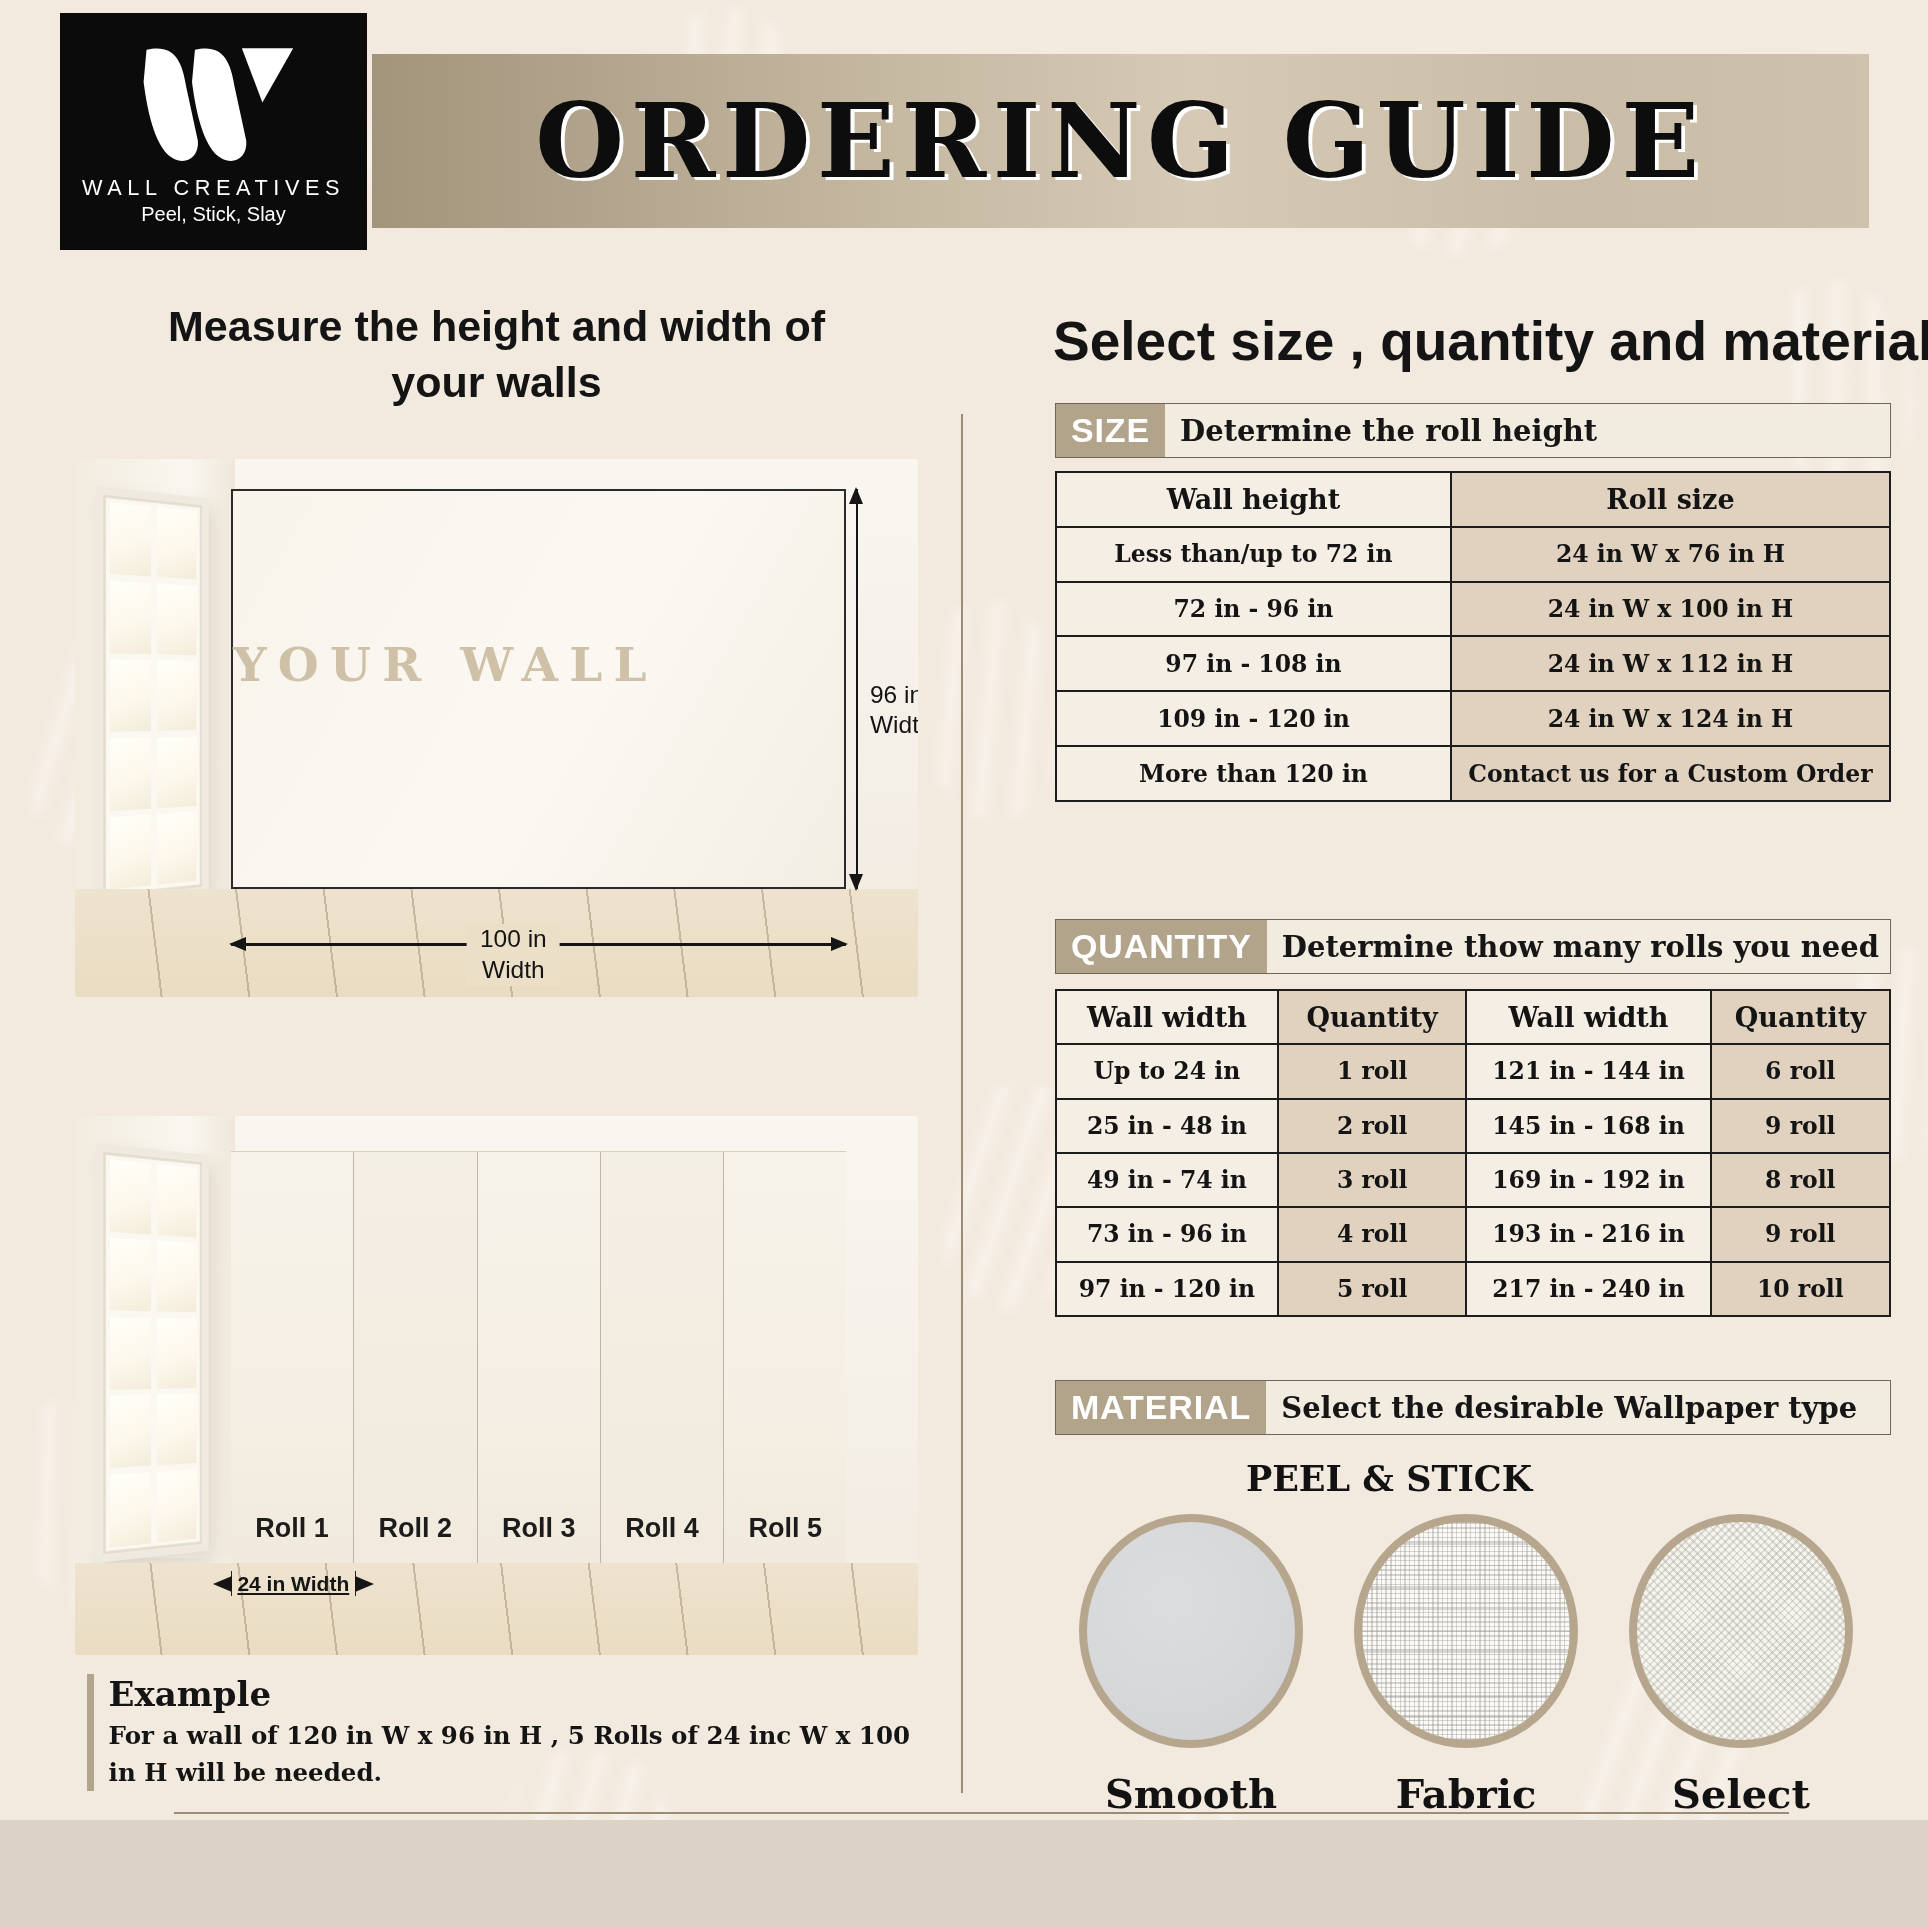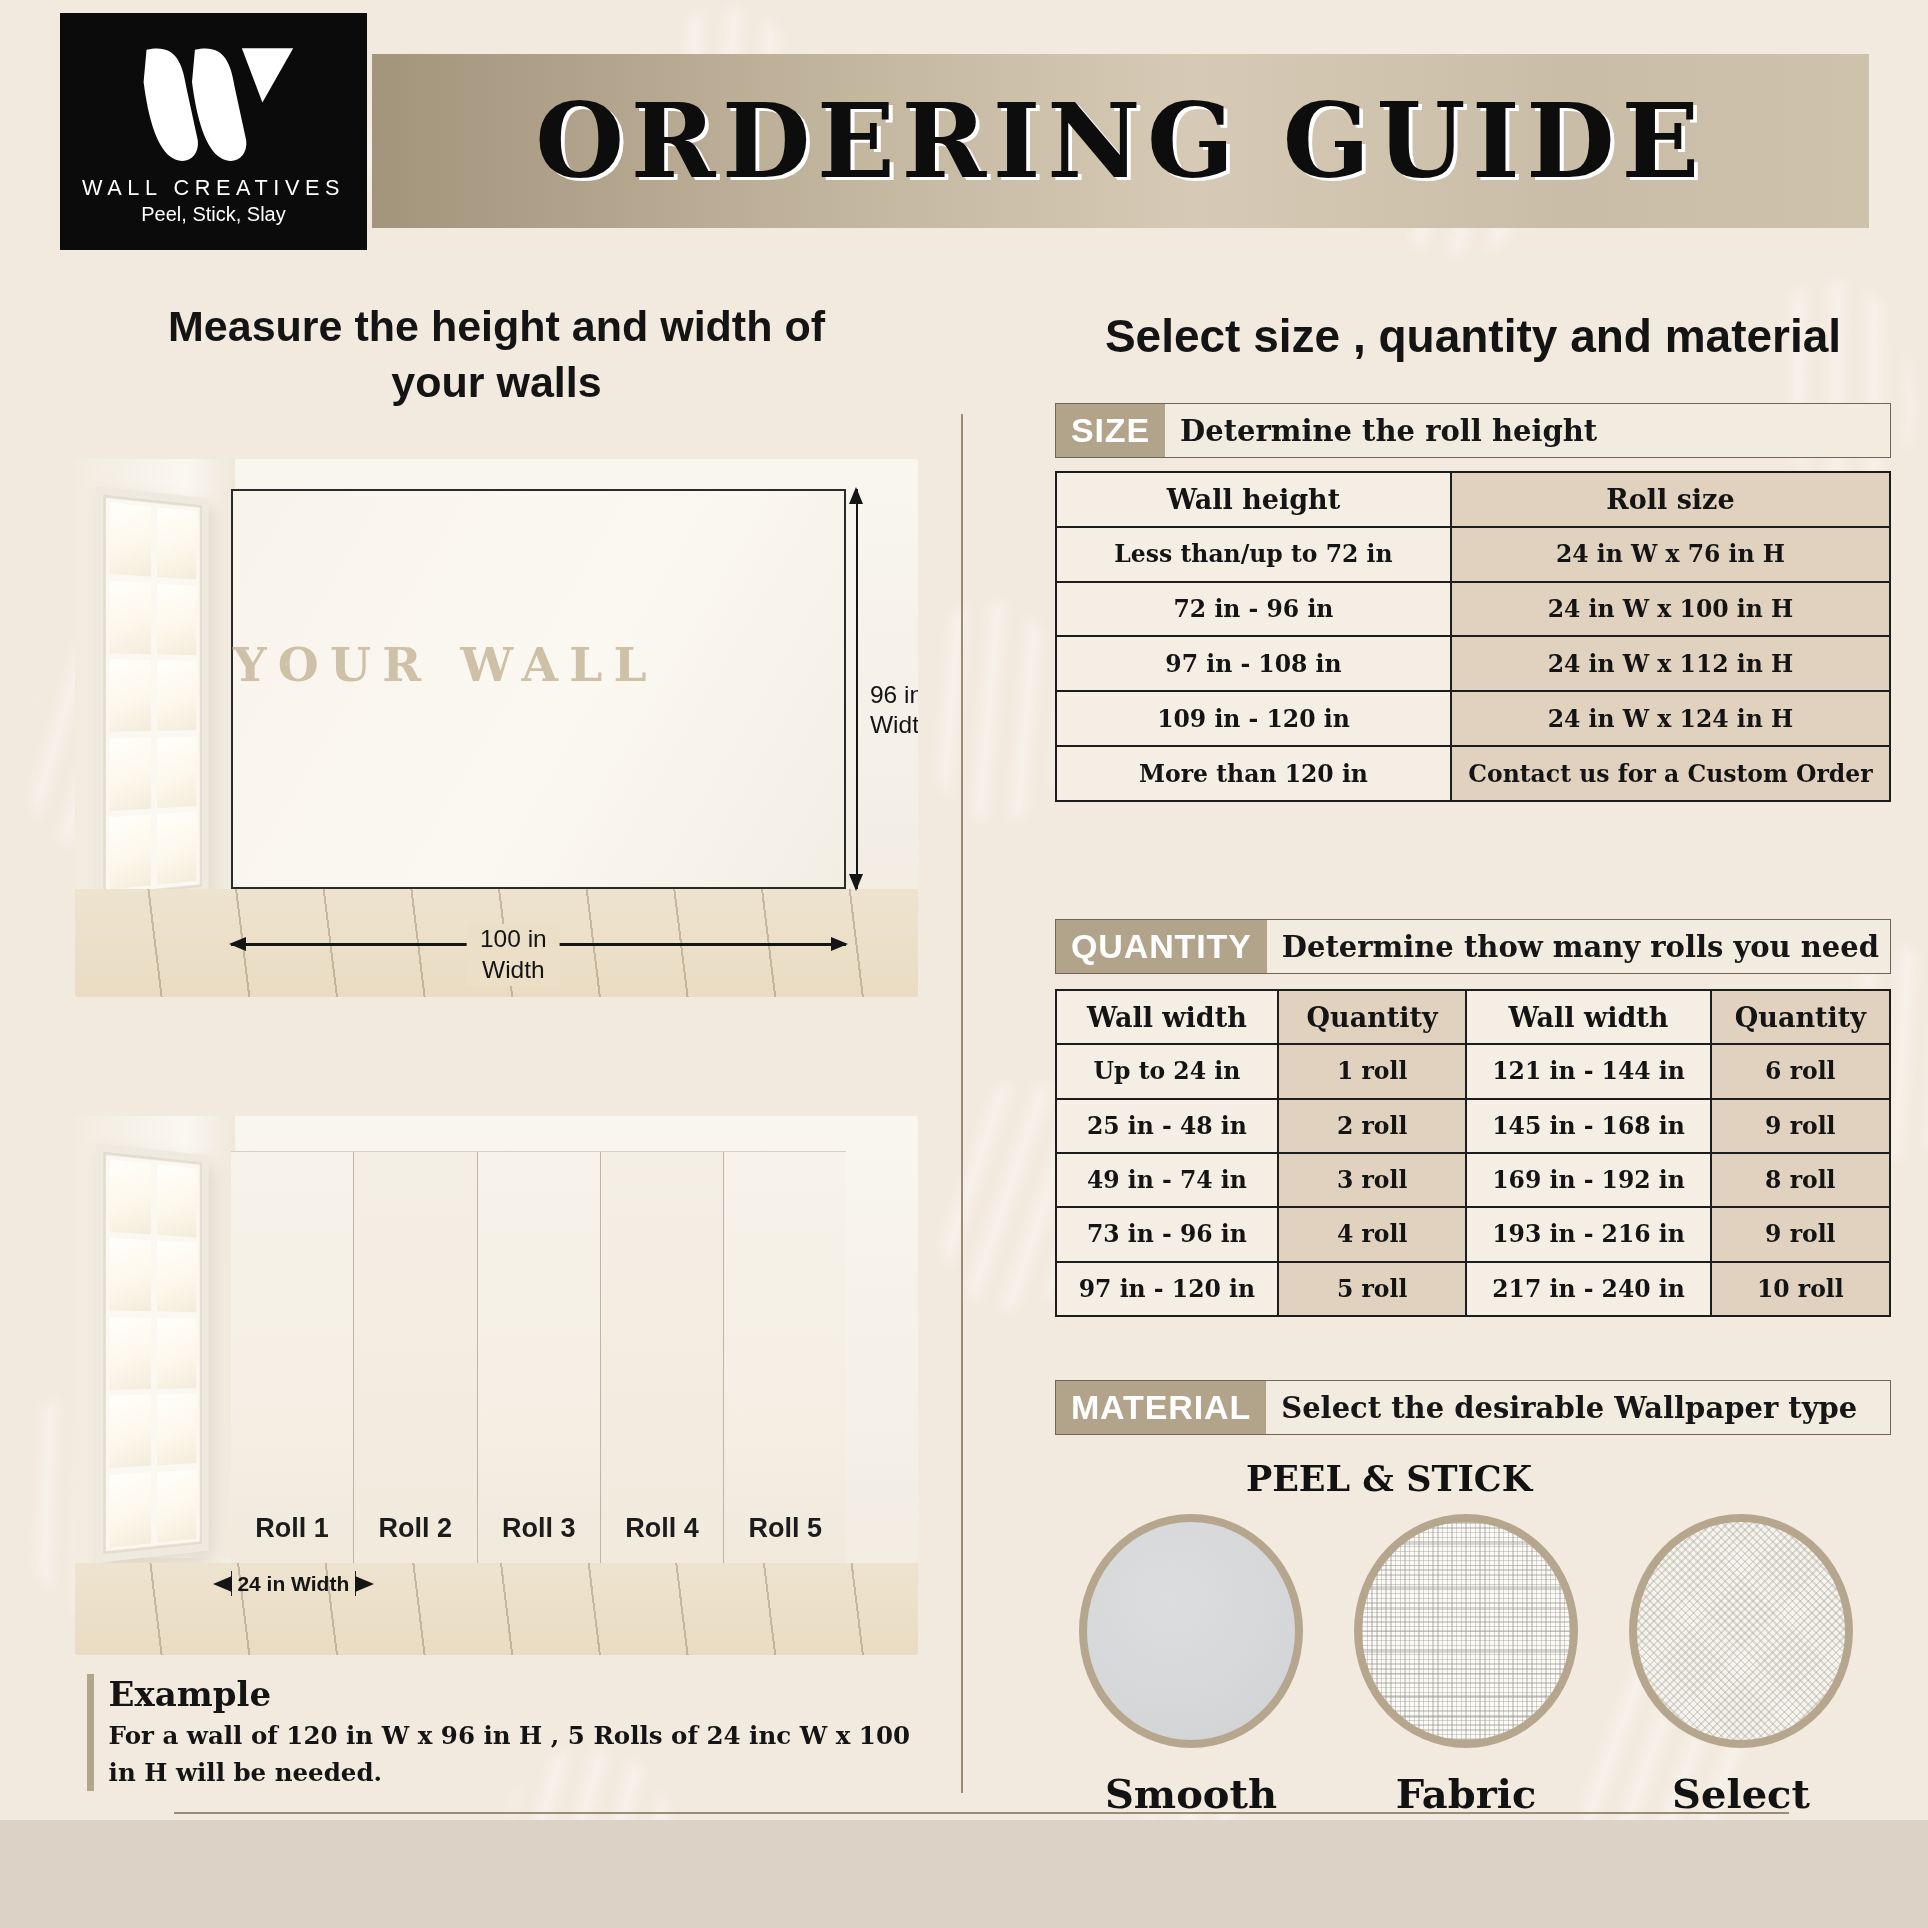--- a/index.html
+++ b/index.html
@@ -63,35 +63,35 @@
   .panels { position:absolute; left:18.5%; top:6.5%; width:73%; height:76.5%; display:flex; border-top:1.9px solid #d6cfc2; }
   .panel { position:relative; flex:1; background:linear-gradient(180deg,#f7f3ea 0%,#f4eee3 70%,#f0e9dc 100%); border-right:1.9px solid #bdb5a6; }
   .panel:nth-child(even){ background:linear-gradient(180deg,#f4efe5 0%,#f1eadd 100%); }
   .panel:last-child { border-right:none; }
   .roll-label { position:absolute; bottom:19px; width:100%; text-align:center; font-size:27px; font-weight:bold; color:#1c1c1c; }
 
   .roll-dim { position:absolute; left:18.5%; top:84.5%; width:14.8%; height:24.5px; display:flex; align-items:center; justify-content:center;
     border-left:1.9px solid #222; border-right:1.9px solid #222; }
   .roll-dim .tri-l { width:0; height:0; border-top:8.5px solid transparent; border-bottom:8.5px solid transparent; border-right:19px solid #151515; }
   .roll-dim .tri-r { width:0; height:0; border-top:8.5px solid transparent; border-bottom:8.5px solid transparent; border-left:19px solid #151515; }
-  .roll-dim span { font-size:21px; font-weight:bold; color:#151515; padding:0 5.6px; white-space:nowrap; }
+  .roll-dim span { font-size:21px; font-weight:bold; color:#151515; padding:0 5.6px; white-space:nowrap;text-decoration:underline; }
 
   
   .example { left:87px; top:1674px; width:847px; display:flex; }
   .ex-bar { width:6.6px; background:#b3a48c; margin-right:15px; }
   .ex-text { font-family:"DejaVu Serif", serif; font-weight:bold; color:#141414; }
   .ex-title { font-size:34px; margin-bottom:3.8px; }
   .ex-body { font-size:24.5px; line-height:1.5; max-width:810px; }
 
   
   .v-divider { left:961px; top:414px; width:1.9px; height:1379px; background:#9a8c77; }
 
   
   .right-col { left:1053px; top:0; width:840px; height:1928px; }
-  .r-heading { position:absolute; top:309px; width:100%; text-align:center; font-size:46px; font-weight:bold; color:#141414; white-space:nowrap; }
+  .r-heading { position:absolute; top:309px; width:100%; text-align:center; font-size:55px; font-weight:bold; color:#141414; white-space:nowrap; }
 
   .bar { position:absolute; left:1.9px; width:836px; height:55px; background:#f2ebe0; border:1.9px solid #6f6657; display:flex; align-items:stretch; }
   .bar-label { background:#b2a38b; color:#fff; font-size:34px; font-weight:bold; letter-spacing:0.9px; display:flex; align-items:center; padding:0 15px; }
   .bar-sub { font-family:"DejaVu Serif", serif; font-weight:bold; font-size:29px; color:#161616; display:flex; align-items:center; padding-left:15px; white-space:nowrap; }
 
   .tbl { position:absolute; left:1.9px; width:836px; display:grid; gap:2px; background:#1d1d1d; border:2.8px solid #1d1d1d; }
   .cell { display:flex; align-items:center; justify-content:center; text-align:center; font-family:"DejaVu Serif", serif; font-weight:bold; color:#141414; padding:1.9px 3.8px; }
   .c-light { background:#f5eee4; }
   .c-tan { background:#e0d2bf; }
   .cell.hd { font-size:27px; }

